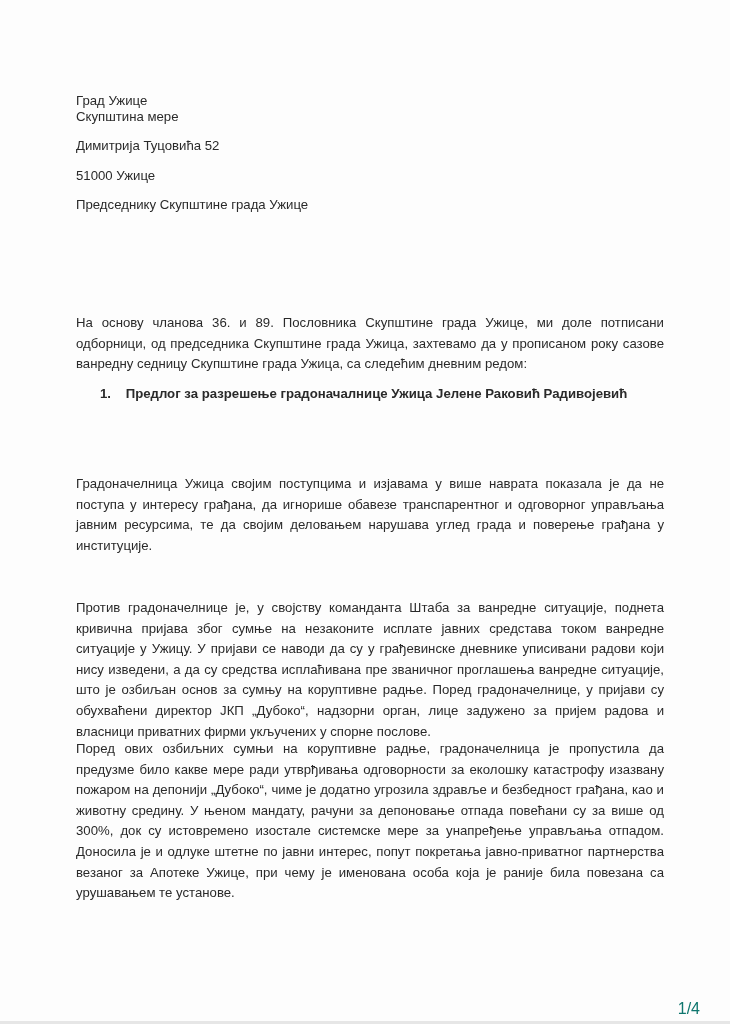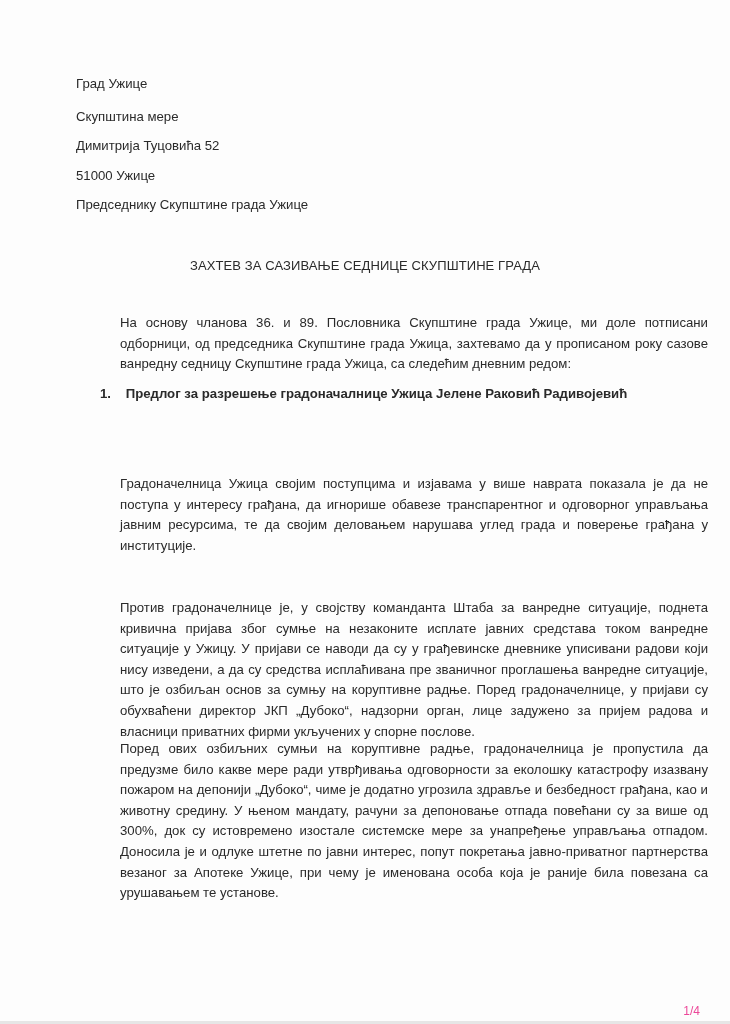--- a/index.html
+++ b/index.html
@@ -8,37 +8,36 @@
       background: #ffffff; position: relative;
       font-family: "Liberation Sans", "DejaVu Sans", sans-serif;
       color: #2a2a2a;
     }
     .page { position: absolute; left: 0; top: 0; width: 730px; height: 1021px; background: #fdfdfd; }
     .bottom-line { position: absolute; left: 0; bottom: 0; width: 730px; height: 3px; background: #e6e6e6; }
     .addr { position: absolute; left: 76px; font-size: 13.2px; line-height: 16px; }
     .title { position: absolute; left: 0; width: 730px; text-align: center; font-size: 13px; letter-spacing: 0.1px; }
     .para {
       position: absolute; left: 76px; width: 588px;
-      font-size: 13.2px; line-height: 20.6px; text-align: justify; margin-left: 44px;
+      font-size: 13.2px; line-height: 20.6px; text-align: justify;
     }
     .list-item { position: absolute; left: 100px; font-size: 13.2px; font-weight: bold; }
     .list-item .num { display: inline-block; width: 22px; }
-    .pager { position: absolute; right: 30px; bottom: 6px; font-size: 12px; color: #ec4899; margin-top: 12px; }
+    .pager { position: absolute; right: 30px; bottom: 6px; font-size: 16px; color: #0f766e; margin-top: 12px; }
   </style>
 </head>
 <body>
 
 <div class="page">
-  <div class="addr" style="top:76px">Град Ужице</div>
+  <div class="addr" style="top:93px">Град Ужице</div>
   <div class="addr" style="top:109px">Скупштина мере</div>
   <div class="addr" style="top:138px">Димитрија Туцовића 52</div>
   <div class="addr" style="top:168px">51000 Ужице</div>
   <div class="addr" style="top:197px">Председнику Скупштине града Ужице</div>
 
-  <div class="title" style="top:258px">ЗАХТЕВ ЗА САЗИВАЊЕ СЕДНИЦЕ СКУПШТИНЕ ГРАДА</div>
 
   <div class="para" style="top:313px">На основу чланова 36. и 89. Пословника Скупштине града Ужице, ми доле потписани одборници, од председника Скупштине града Ужица, захтевамо да у прописаном року сазове ванредну седницу Скупштине града Ужица, са следећим дневним редом:</div>
 
   <div class="list-item" style="top:386px">
     <span class="num">1.</span>
     <span>Предлог за разрешење градоначалнице Ужица Јелене Раковић Радивојевић</span>
   </div>
 
 
   <div class="para" style="top:474px">Градоначелница Ужица својим поступцима и изјавама у више наврата показала је да не поступа у интересу грађана, да игнорише обавезе транспарентног и одговорног управљања јавним ресурсима, те да својим деловањем нарушава углед града и поверење грађана у институције.</div>

